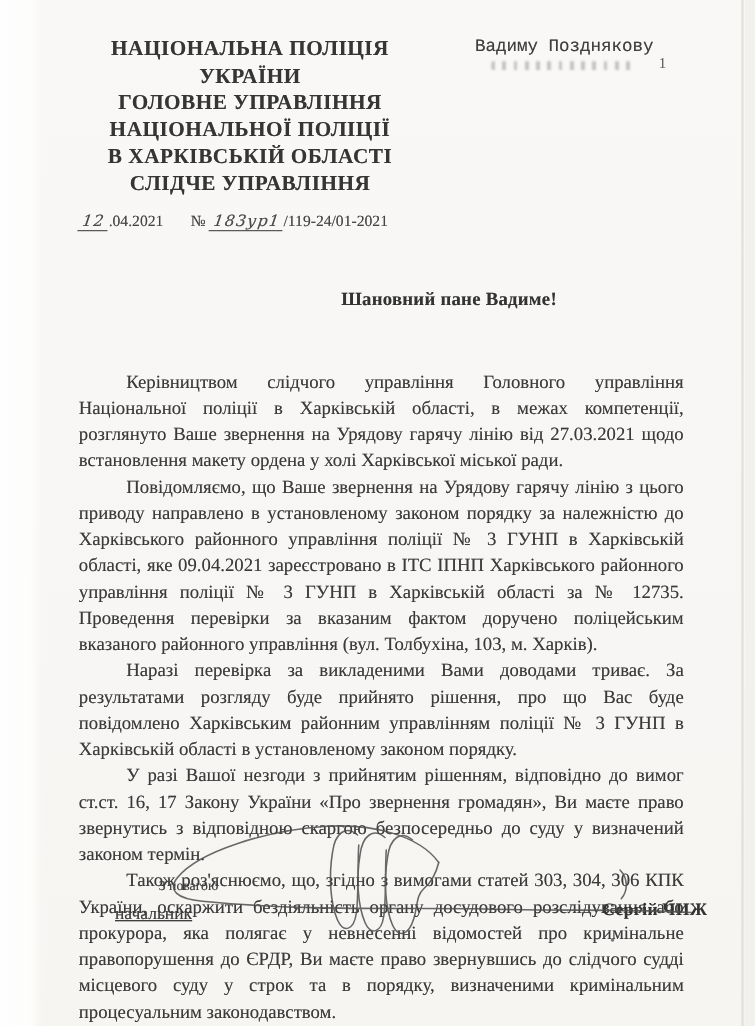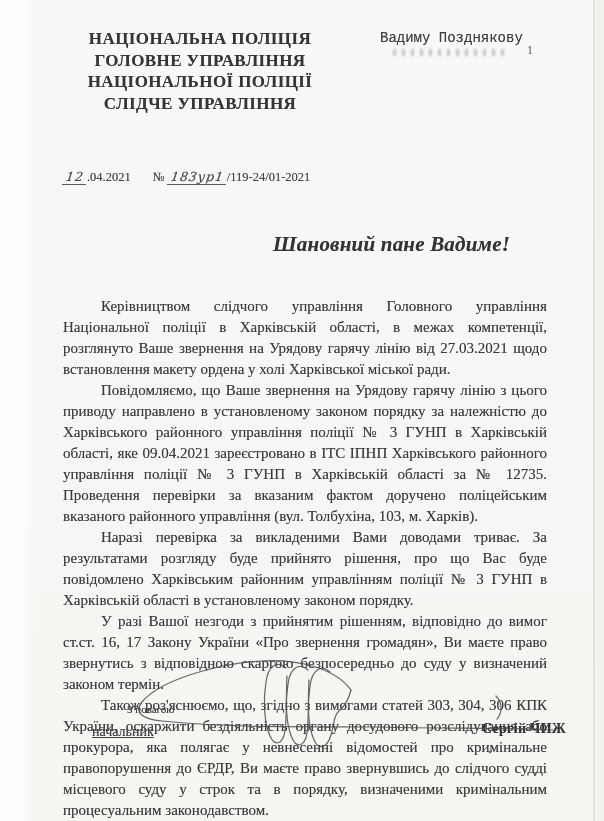--- a/index.html
+++ b/index.html
@@ -65,21 +65,21 @@
     filter:blur(1px);
     border-radius:2px;
   }
   .redacted-one{
     position:absolute;left:527px;top:43px;font-size:12px;color:#5a5a5a;
   }
 
   
   .salutation{
     position:absolute;left:273px;top:232px;
-    font-weight:bold;font-style:italic;font-size:21px;color:#333;
+    font-weight:bold;font-size:15px;color:#333;
     white-space:nowrap;letter-spacing:.2px;
   }
 
   
   .body-text{
     position:absolute;left:63px;top:268px;width:484px;
     font-size:15px;line-height:21px;color:#3b3b3b;margin-top:28px;
   }
   .body-text p{
     margin:0;text-indent:38px;text-align:justify;
@@ -98,22 +98,24 @@
 </head>
 <body>
 
 <div class="page">
   <div class="left-strip"></div>
   <div class="right-edge2"></div>
   <div class="right-edge"></div>
 
   <div class="letterhead scan-text">
     <div>НАЦІОНАЛЬНА ПОЛІЦІЯ</div>
+    <div>УКРАЇНИ</div>
     <div>ГОЛОВНЕ УПРАВЛІННЯ</div>
     <div>НАЦІОНАЛЬНОЇ ПОЛІЦІЇ</div>
+    <div>В ХАРКІВСЬКІЙ ОБЛАСТІ</div>
     <div>СЛІДЧЕ УПРАВЛІННЯ</div>
   </div>
 
   <div class="ref-line scan-text">
     <span class="hw">12</span><span>.04.2021</span><span class="ref-gap"></span><span>№</span>
     <span class="hw">183ур1</span><span>/119-24/01-2021</span>
   </div>
 
   <div class="addressee scan-text">Вадиму Позднякову</div>
   <div class="redacted"></div>

